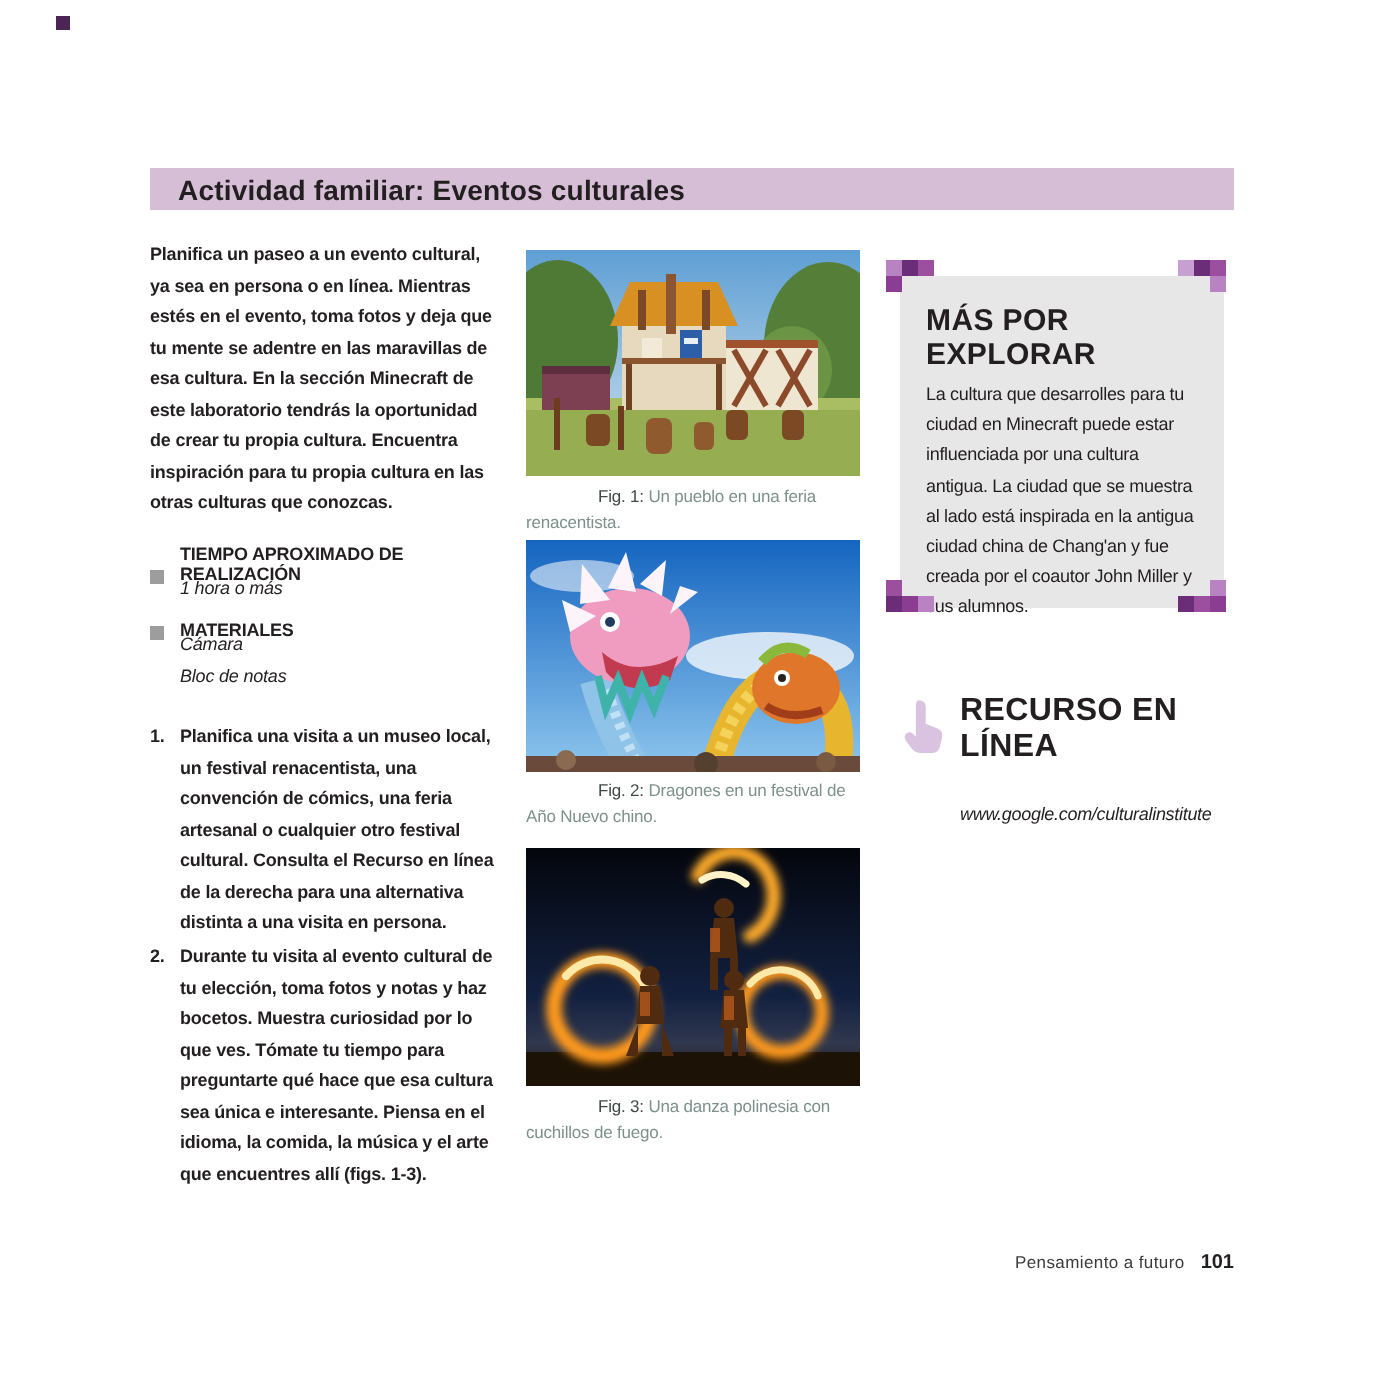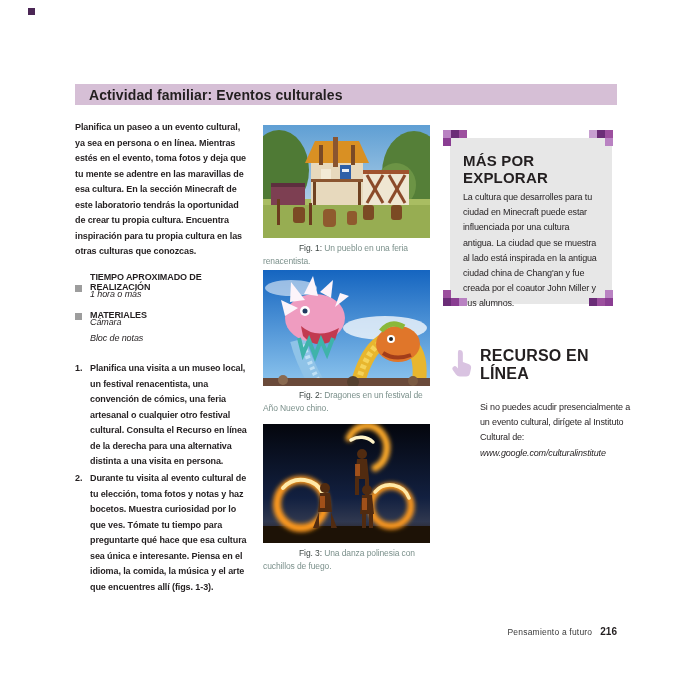--- a/index.html
+++ b/index.html
@@ -295,20 +295,19 @@
   <span class="px" style="left:16px;top:8px;background:#8a3d92;"></span>
 </div>
 
 <div class="abs hand-wrap">
   <svg viewBox="0 0 20 26" width="22" height="28">
     <path d="M7.5 1 Q10.8 1 10.8 4.2 L10.8 12 L16 14 Q19 15.2 18.4 18.2 L17.4 22.5 Q16.8 25.5 13.8 25.5 L8 25.5 Q5.8 25.5 4.4 23.6 L1.6 19.8 Q0.2 17.8 2 16.4 Q3.6 15.2 5.1 16.8 L6.2 18 L6.2 4.2 Q6.2 1 7.5 1 Z" fill="#d9c3e1"></path>
   </svg>
 </div>
 <div class="abs resource">
   <div class="res-head">RECURSO EN LÍNEA</div>
-  <div class="res-body">Si no puedes acudir presencialmente a un evento cultural, dirígete al Instituto Cultural de:</div>
   <div class="res-body res-url">www.google.com/culturalinstitute</div>
 </div>
 
 <div class="abs footer">
   <span class="chapter">Pensamiento a futuro</span>
-  <span class="pagenum">216</span>
+  <span class="pagenum">101</span>
 </div>
 
 </body></html>

